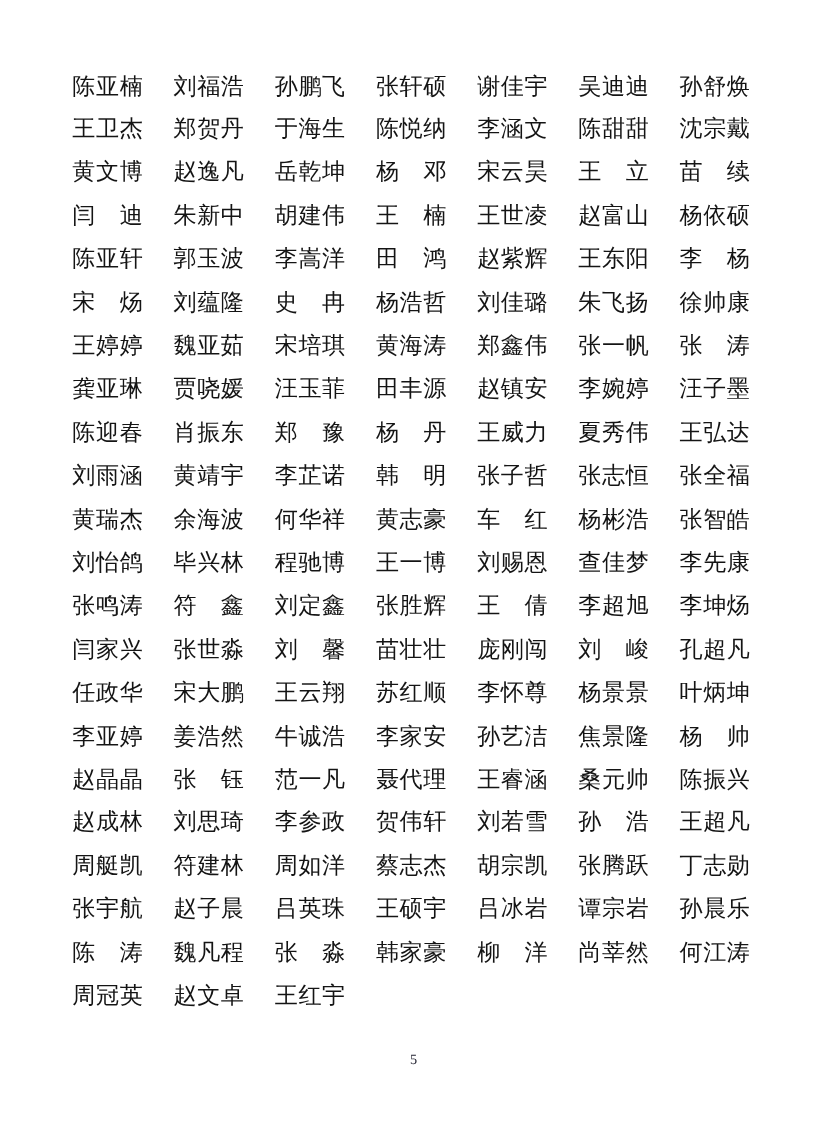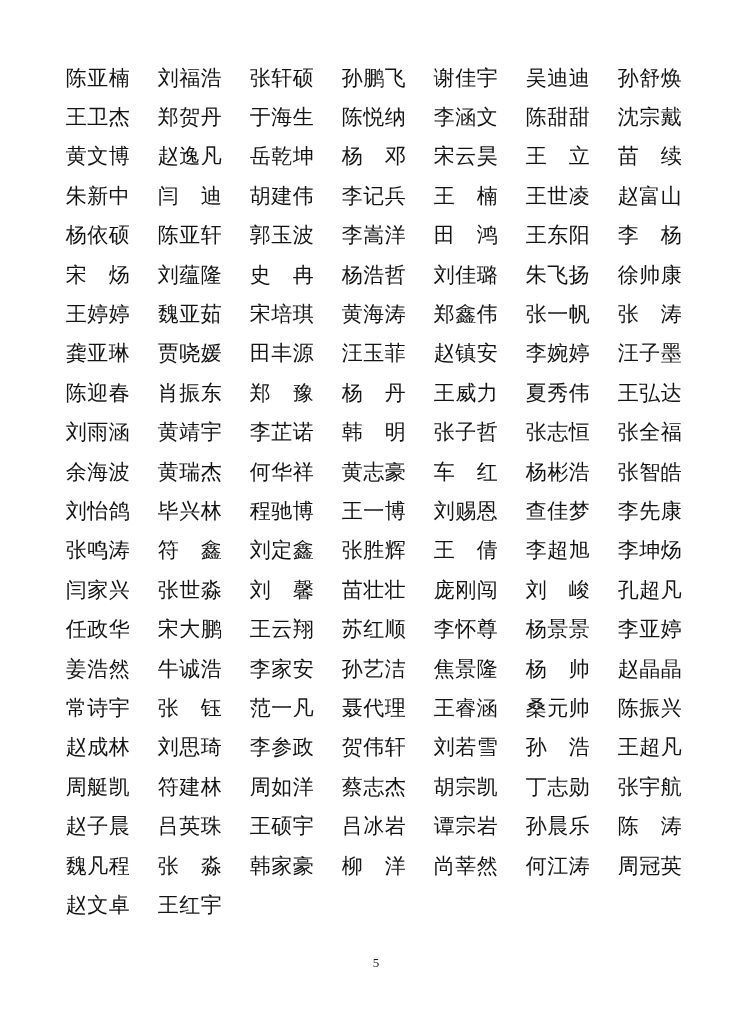--- a/index.html
+++ b/index.html
@@ -50,90 +50,90 @@
     color: #222230;
   }
 </style>
 </head>
 <body>
 
 <div class="page">
   <div class="names-grid" id="names-grid">
       <div class="name-cell">陈亚楠</div>
       <div class="name-cell">刘福浩</div>
+      <div class="name-cell">孙鹏飞</div>
       <div class="name-cell">张轩硕</div>
-      <div class="name-cell">孙鹏飞</div>
       <div class="name-cell">谢佳宇</div>
       <div class="name-cell">吴迪迪</div>
       <div class="name-cell">孙舒焕</div>
       <div class="name-cell">王卫杰</div>
       <div class="name-cell">郑贺丹</div>
       <div class="name-cell">于海生</div>
       <div class="name-cell">陈悦纳</div>
       <div class="name-cell">李涵文</div>
       <div class="name-cell">陈甜甜</div>
       <div class="name-cell">沈宗戴</div>
       <div class="name-cell">黄文博</div>
       <div class="name-cell">赵逸凡</div>
       <div class="name-cell">岳乾坤</div>
       <div class="name-cell">杨　邓</div>
       <div class="name-cell">宋云昊</div>
       <div class="name-cell">王　立</div>
       <div class="name-cell">苗　续</div>
+      <div class="name-cell">闫　迪</div>
       <div class="name-cell">朱新中</div>
-      <div class="name-cell">闫　迪</div>
       <div class="name-cell">胡建伟</div>
-      <div class="name-cell">李记兵</div>
       <div class="name-cell">王　楠</div>
       <div class="name-cell">王世凌</div>
       <div class="name-cell">赵富山</div>
       <div class="name-cell">杨依硕</div>
       <div class="name-cell">陈亚轩</div>
       <div class="name-cell">郭玉波</div>
       <div class="name-cell">李嵩洋</div>
       <div class="name-cell">田　鸿</div>
+      <div class="name-cell">赵紫辉</div>
       <div class="name-cell">王东阳</div>
       <div class="name-cell">李　杨</div>
       <div class="name-cell">宋　炀</div>
       <div class="name-cell">刘蕴隆</div>
       <div class="name-cell">史　冉</div>
       <div class="name-cell">杨浩哲</div>
       <div class="name-cell">刘佳璐</div>
       <div class="name-cell">朱飞扬</div>
       <div class="name-cell">徐帅康</div>
       <div class="name-cell">王婷婷</div>
       <div class="name-cell">魏亚茹</div>
       <div class="name-cell">宋培琪</div>
       <div class="name-cell">黄海涛</div>
       <div class="name-cell">郑鑫伟</div>
       <div class="name-cell">张一帆</div>
       <div class="name-cell">张　涛</div>
       <div class="name-cell">龚亚琳</div>
       <div class="name-cell">贾哓媛</div>
+      <div class="name-cell">汪玉菲</div>
       <div class="name-cell">田丰源</div>
-      <div class="name-cell">汪玉菲</div>
       <div class="name-cell">赵镇安</div>
       <div class="name-cell">李婉婷</div>
       <div class="name-cell">汪子墨</div>
       <div class="name-cell">陈迎春</div>
       <div class="name-cell">肖振东</div>
       <div class="name-cell">郑　豫</div>
       <div class="name-cell">杨　丹</div>
       <div class="name-cell">王威力</div>
       <div class="name-cell">夏秀伟</div>
       <div class="name-cell">王弘达</div>
       <div class="name-cell">刘雨涵</div>
       <div class="name-cell">黄靖宇</div>
       <div class="name-cell">李芷诺</div>
       <div class="name-cell">韩　明</div>
       <div class="name-cell">张子哲</div>
       <div class="name-cell">张志恒</div>
       <div class="name-cell">张全福</div>
+      <div class="name-cell">黄瑞杰</div>
       <div class="name-cell">余海波</div>
-      <div class="name-cell">黄瑞杰</div>
       <div class="name-cell">何华祥</div>
       <div class="name-cell">黄志豪</div>
       <div class="name-cell">车　红</div>
       <div class="name-cell">杨彬浩</div>
       <div class="name-cell">张智皓</div>
       <div class="name-cell">刘怡鸽</div>
       <div class="name-cell">毕兴林</div>
       <div class="name-cell">程驰博</div>
       <div class="name-cell">王一博</div>
       <div class="name-cell">刘赐恩</div>
@@ -152,47 +152,48 @@
       <div class="name-cell">苗壮壮</div>
       <div class="name-cell">庞刚闯</div>
       <div class="name-cell">刘　峻</div>
       <div class="name-cell">孔超凡</div>
       <div class="name-cell">任政华</div>
       <div class="name-cell">宋大鹏</div>
       <div class="name-cell">王云翔</div>
       <div class="name-cell">苏红顺</div>
       <div class="name-cell">李怀尊</div>
       <div class="name-cell">杨景景</div>
+      <div class="name-cell">叶炳坤</div>
       <div class="name-cell">李亚婷</div>
       <div class="name-cell">姜浩然</div>
       <div class="name-cell">牛诚浩</div>
       <div class="name-cell">李家安</div>
       <div class="name-cell">孙艺洁</div>
       <div class="name-cell">焦景隆</div>
       <div class="name-cell">杨　帅</div>
       <div class="name-cell">赵晶晶</div>
-      <div class="name-cell">常诗宇</div>
       <div class="name-cell">张　钰</div>
       <div class="name-cell">范一凡</div>
       <div class="name-cell">聂代理</div>
       <div class="name-cell">王睿涵</div>
       <div class="name-cell">桑元帅</div>
       <div class="name-cell">陈振兴</div>
       <div class="name-cell">赵成林</div>
       <div class="name-cell">刘思琦</div>
       <div class="name-cell">李参政</div>
       <div class="name-cell">贺伟轩</div>
       <div class="name-cell">刘若雪</div>
       <div class="name-cell">孙　浩</div>
       <div class="name-cell">王超凡</div>
       <div class="name-cell">周艇凯</div>
       <div class="name-cell">符建林</div>
       <div class="name-cell">周如洋</div>
       <div class="name-cell">蔡志杰</div>
       <div class="name-cell">胡宗凯</div>
+      <div class="name-cell">张腾跃</div>
       <div class="name-cell">丁志勋</div>
       <div class="name-cell">张宇航</div>
       <div class="name-cell">赵子晨</div>
       <div class="name-cell">吕英珠</div>
       <div class="name-cell">王硕宇</div>
       <div class="name-cell">吕冰岩</div>
       <div class="name-cell">谭宗岩</div>
       <div class="name-cell">孙晨乐</div>
       <div class="name-cell">陈　涛</div>
       <div class="name-cell">魏凡程</div>

